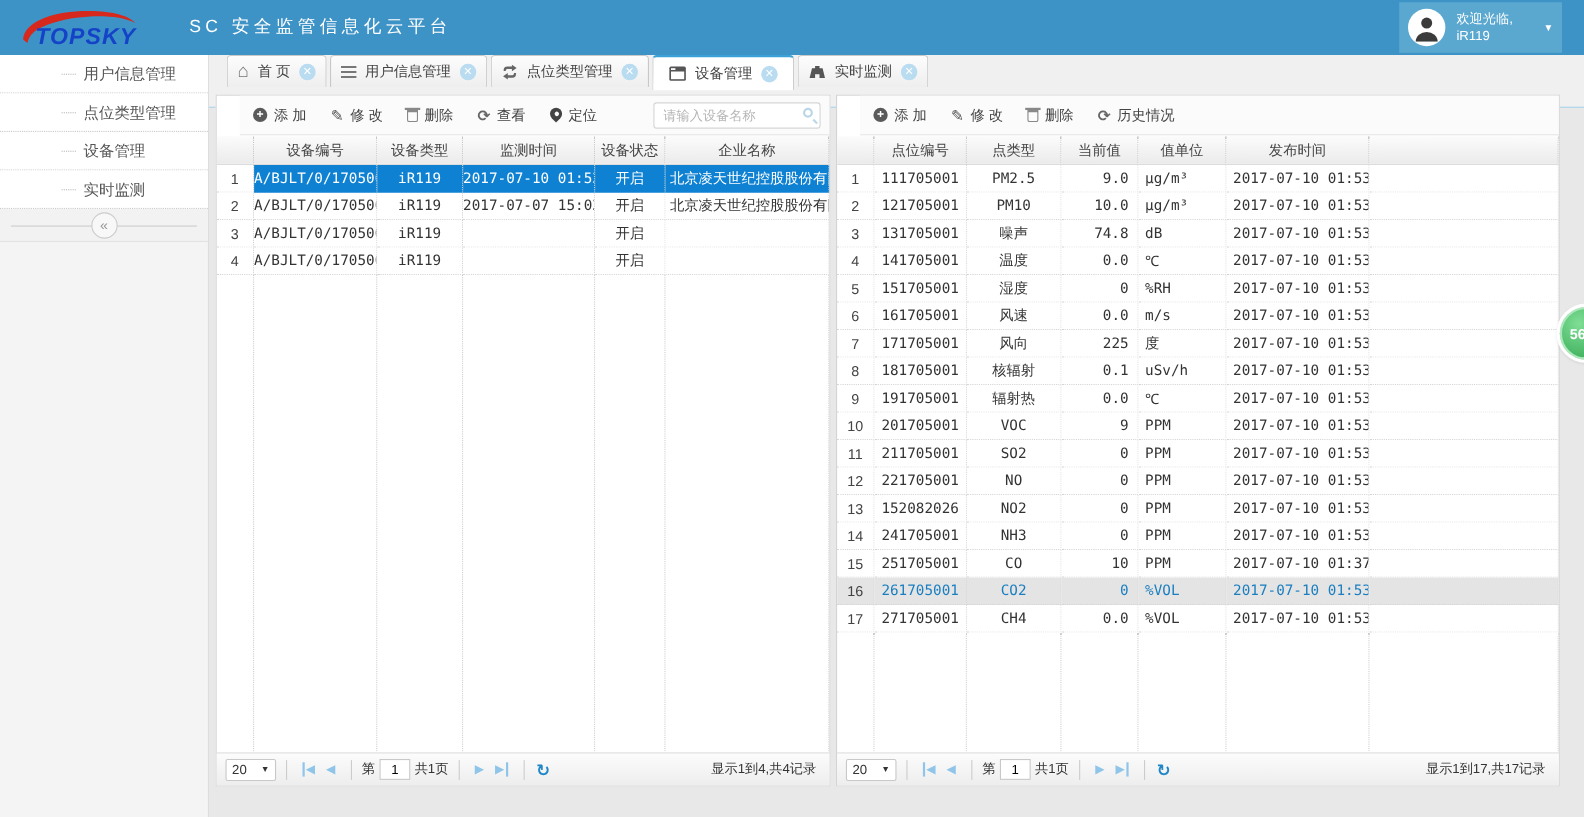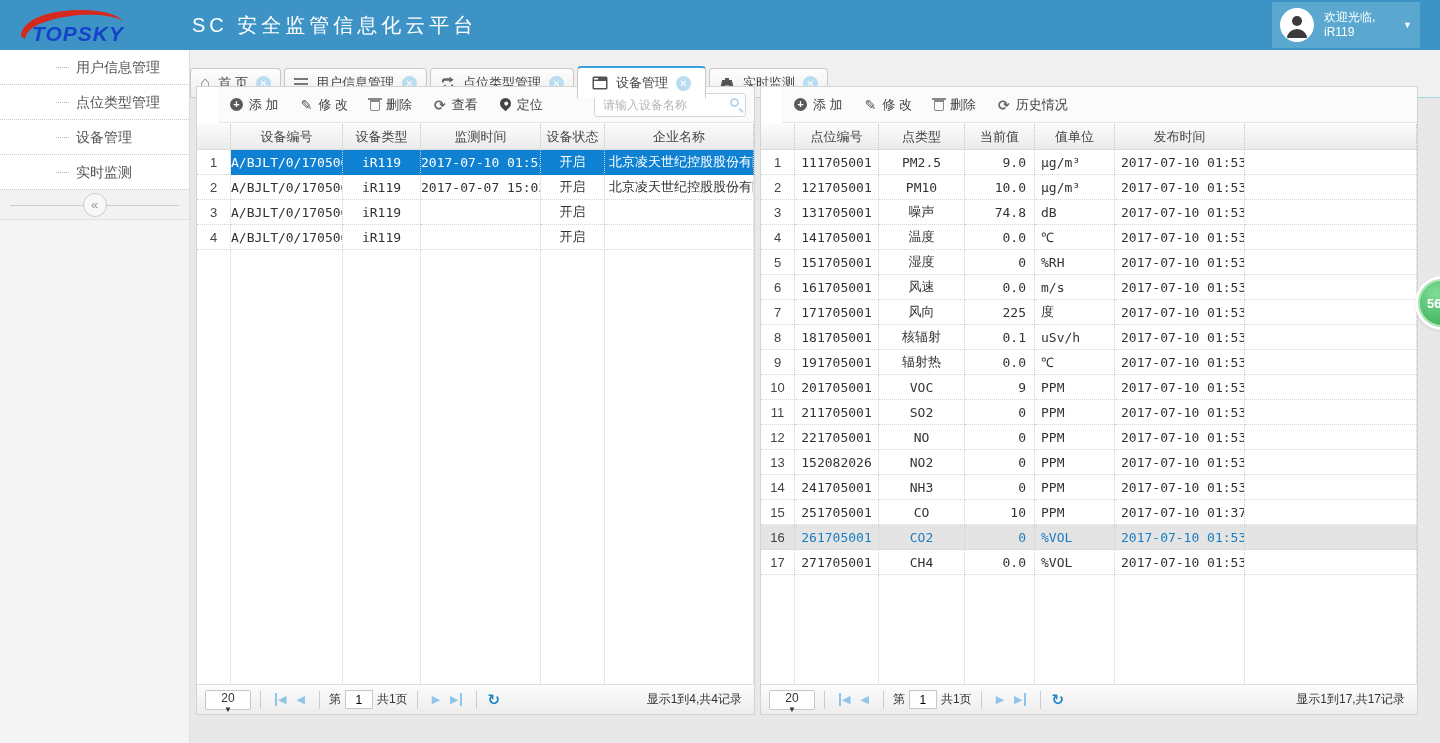--- a/index.html
+++ b/index.html
@@ -5,22 +5,22 @@
   * { margin:0; padding:0; box-sizing:border-box; }
   html,body { width:1440px; height:743px; overflow:hidden;
     font-family:"Liberation Sans","DejaVu Sans",sans-serif; font-size:13px; color:#333; background:#e8e8e8; }
 
   
   .header { position:absolute; left:0; top:0; width:1440px; height:50px; background:#3e93c6; }
   .logo { position:absolute; left:18px; top:6px; width:110px; height:38px; }
   .logo svg { position:absolute; left:0; top:0; }
   .logo-text { position:absolute; left:14px; top:16px; font-style:italic; font-weight:bold;
     font-size:21px; letter-spacing:1px; color:#1543c8; }
-  .app-title { position:absolute; left:192px; top:0; line-height:50px; color:#fff;
-    font-size:20px; letter-spacing:4px; }
+  .app-title { position:absolute; left:172px; top:0; line-height:50px; color:#fff;
+    font-size:16px; letter-spacing:4px; }
   .user-box { position:absolute; right:20px; top:2px; width:148px; height:46px; background:#5aa7d0;
     display:flex; align-items:center; padding:0 8px; cursor:pointer; }
   .avatar { width:34px; height:34px; border-radius:50%; background:#fff; flex:0 0 34px;
     display:flex; align-items:center; justify-content:center; overflow:hidden; }
   .user-text { margin-left:10px; color:#fff; font-size:12px; line-height:15px; flex:1; }
   .user-caret { color:#fff; font-size:9px; margin-left:2px; }
 
   
   .sidebar { position:absolute; left:0; top:50px; width:190px; bottom:0; background:#f4f4f4; border-right:1px solid #ddd; }
   .side-menu { background:#fff; }
@@ -39,21 +39,21 @@
   .collapse-bar { position:relative; height:30px; background:#f2f2f2; border-bottom:1px solid #e2e2e2;
     display:flex; align-items:center; justify-content:center; cursor:pointer; }
   .collapse-bar::before { content:""; position:absolute; left:10px; right:10px; top:50%; border-top:1px solid #ccc; }
   .collapse-btn { position:relative; width:24px; height:24px; border:1px solid #ccc; border-radius:50%;
     background:#f8f8f8; color:#999; font-size:13px; line-height:22px; text-align:center; }
   .collapse-btn::before { content:"«"; }
 
   
   .main { position:absolute; left:190px; top:50px; right:0; bottom:0; background:#e8e8e8; }
   .tabbar { position:absolute; left:0; right:0; top:0; height:48px; background:#f0f0f0;
-    border-bottom:1px solid #a9d3ea; display:flex; align-items:flex-end; padding-left:0; }
+    border-bottom:1px solid #a9d3ea; display:flex; align-items:flex-start; padding-left:16px; }
   .tab { height:29px; background:linear-gradient(#fdfdfd,#eee); border:1px solid #c8c8c8; border-bottom:none;
     border-radius:4px 4px 0 0; display:flex; align-items:center; gap:8px; padding:0 9px;
     margin-right:3px; font-size:13px; color:#444; cursor:pointer; position:relative; }
   .tab.active { background:#fff; height:32px; border-top:2px solid #3aa2d9; margin-bottom:-1px; z-index:2; padding:0 14px; }
   .tab-close { width:15px; height:15px; border-radius:50%; background:#b9dcf1; color:#fff; font-size:10px;
     line-height:15px; text-align:center; cursor:pointer; }
   .tab-close::before { content:"✕"; }
 
   
   .panel { position:absolute; top:36px; height:629px; background:#fff; border:1px solid #d4d4d4; }
@@ -83,21 +83,21 @@
   .l { text-align:left; padding-left:6px; } .rn { text-align:center; color:#444; }
   .clip { padding-left:4px; }
   tr.selected td { background:#0e81d2; color:#fff; border-bottom:1px solid #0e81d2; }
   tr.selected td.rn { background:#fff; color:#444; border-bottom:1px dotted #d4d4d4; }
   tr.highlight td { background:#e4e4e4; color:#1a7ec0; }
   tr.highlight td.rn { color:#404040; }
 
   .pager { position:absolute; left:0; right:0; bottom:0; height:30px; background:linear-gradient(#fcfcfc,#ededed);
     border-top:1px solid #ddd; display:flex; align-items:center; padding:0 8px; font-size:12px; color:#333; }
   .psize { width:46px; height:20px; border:1px solid #c8c8c8; background:#fff; border-radius:2px;
-    display:flex; align-items:center; justify-content:space-between; padding:0 5px; cursor:pointer;flex-direction:column; }
+    display:flex; align-items:center; justify-content:space-between; padding:0 5px; cursor:pointer; }
   .psize .car { font-size:8px; color:#333; }
   .psep { width:0; height:18px; border-left:1px solid #ccc; margin:0 9px; }
   .pgico { color:#8fc5e9; font-size:11px; cursor:pointer; margin:0 5px; }
   .pgico.first::before { content:"◀"; } .pgico.prev::before { content:"◀"; }
   .pgico.next::before { content:"▶"; } .pgico.last::before { content:"▶"; }
   .pgico.first { border-left:2px solid #8fc5e9; padding-left:1px; }
   .pgico.last { border-right:2px solid #8fc5e9; padding-right:1px; }
   .pg-input { width:28px; height:19px; border:1px solid #c8c8c8; text-align:center; font-size:12px; margin:0 4px; outline:none; }
   .pg-refresh { color:#1f86c7; font-size:15px; font-weight:bold; cursor:pointer; margin-left:2px; }
   .pg-refresh::before { content:"↻"; }

